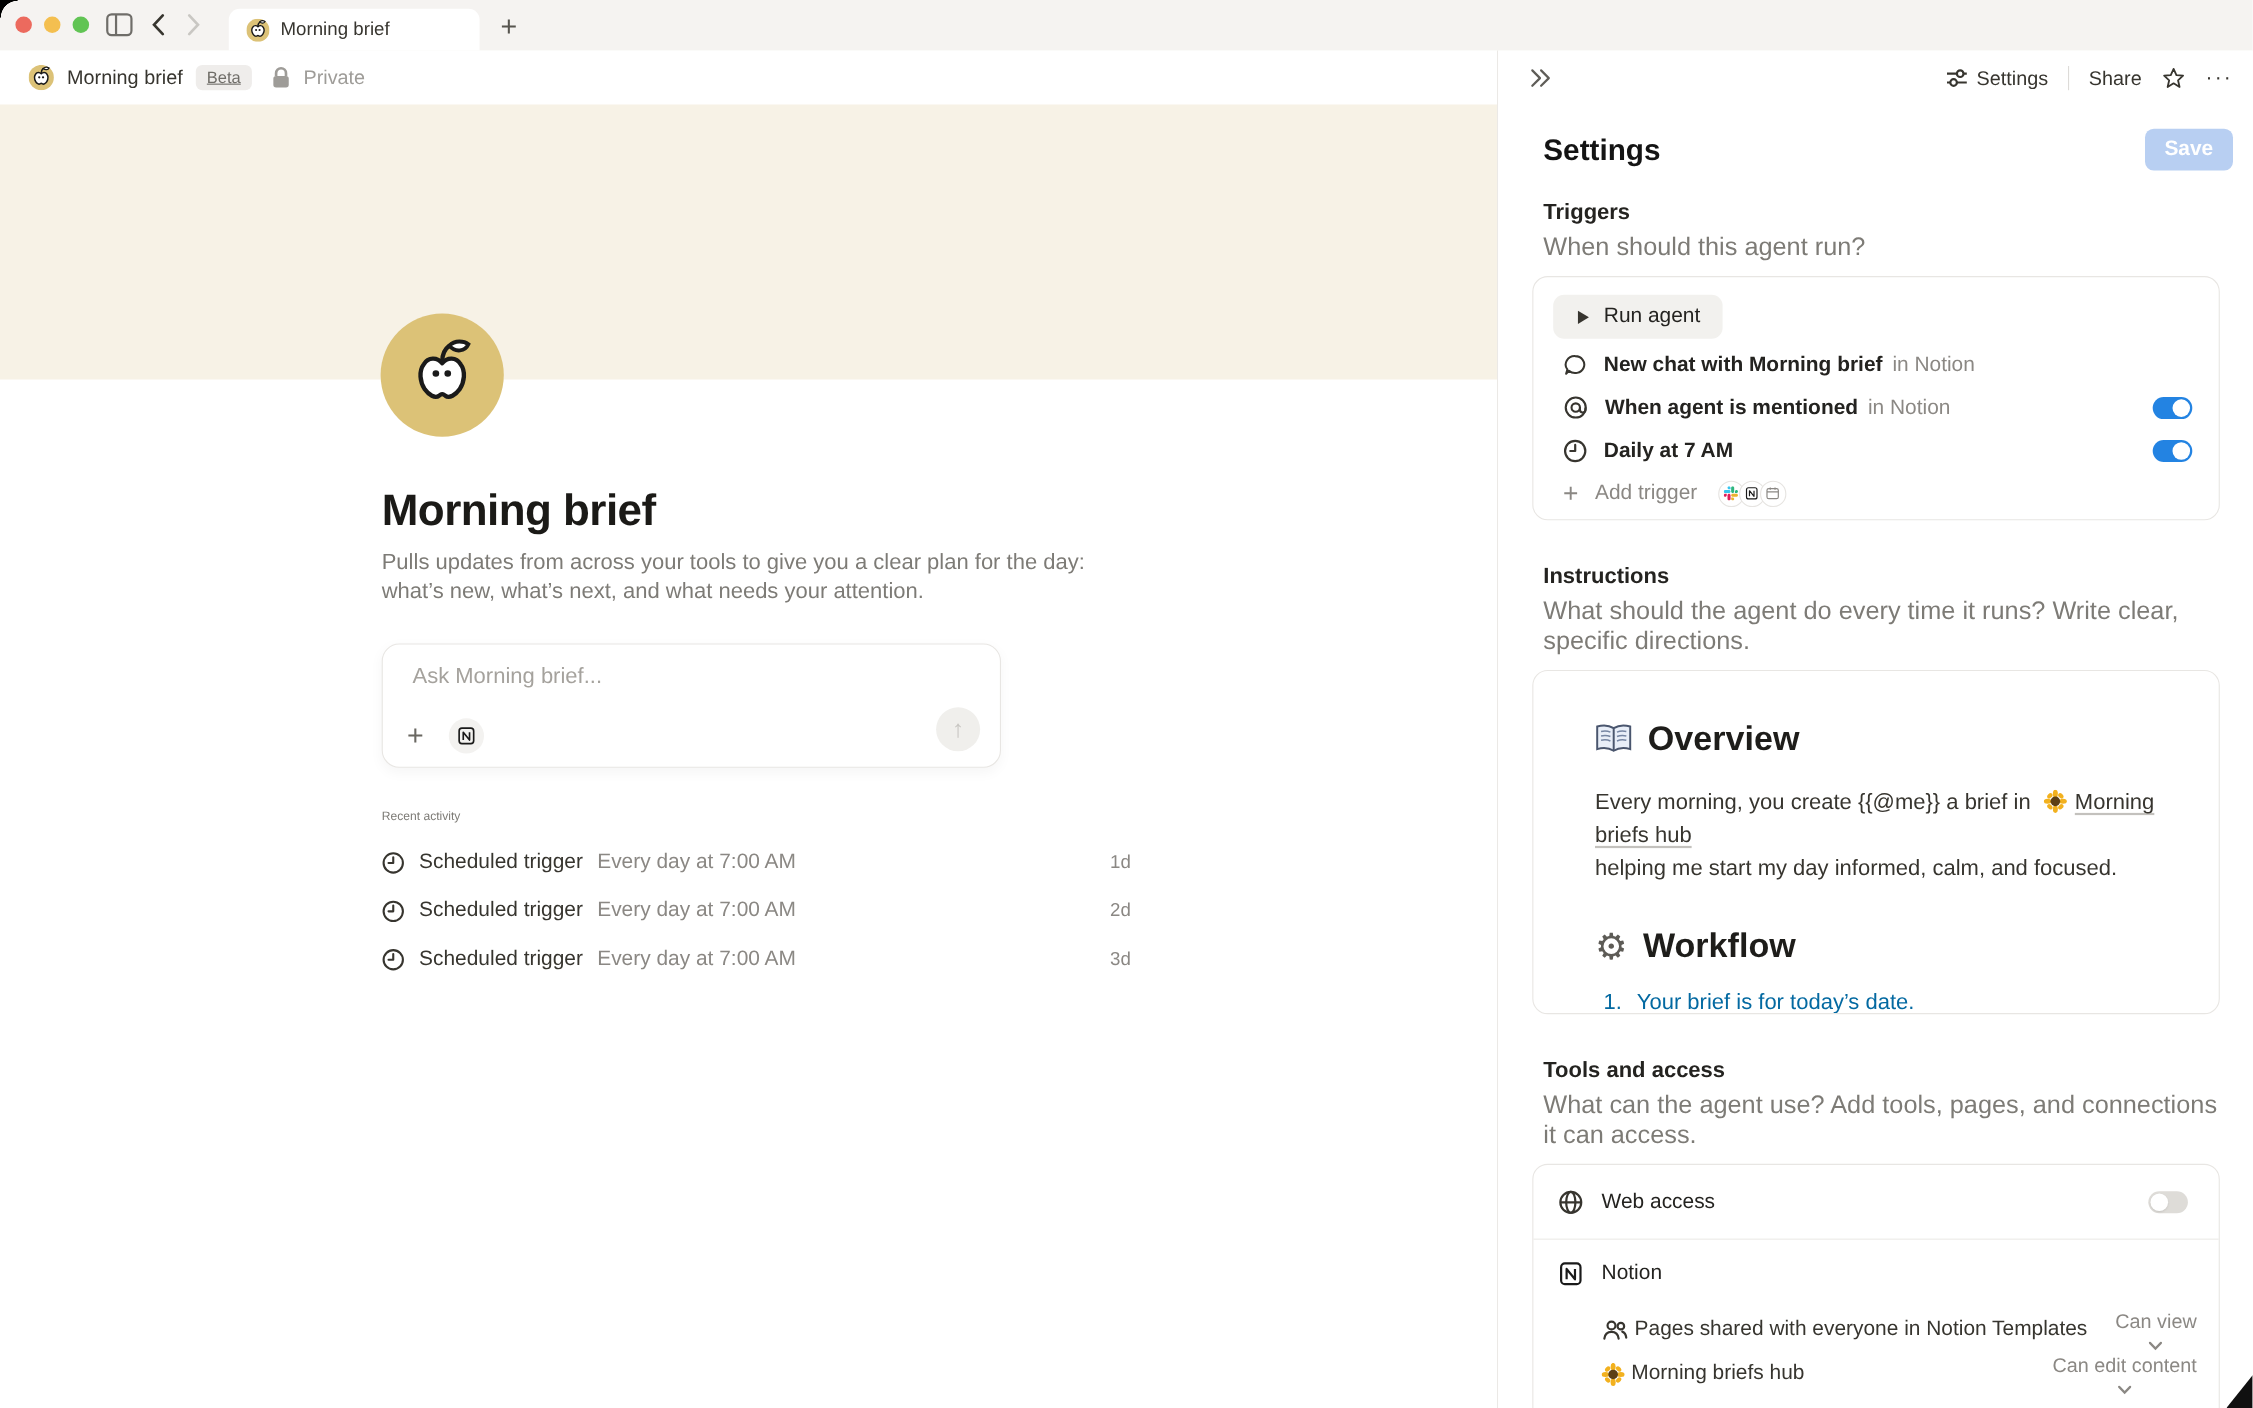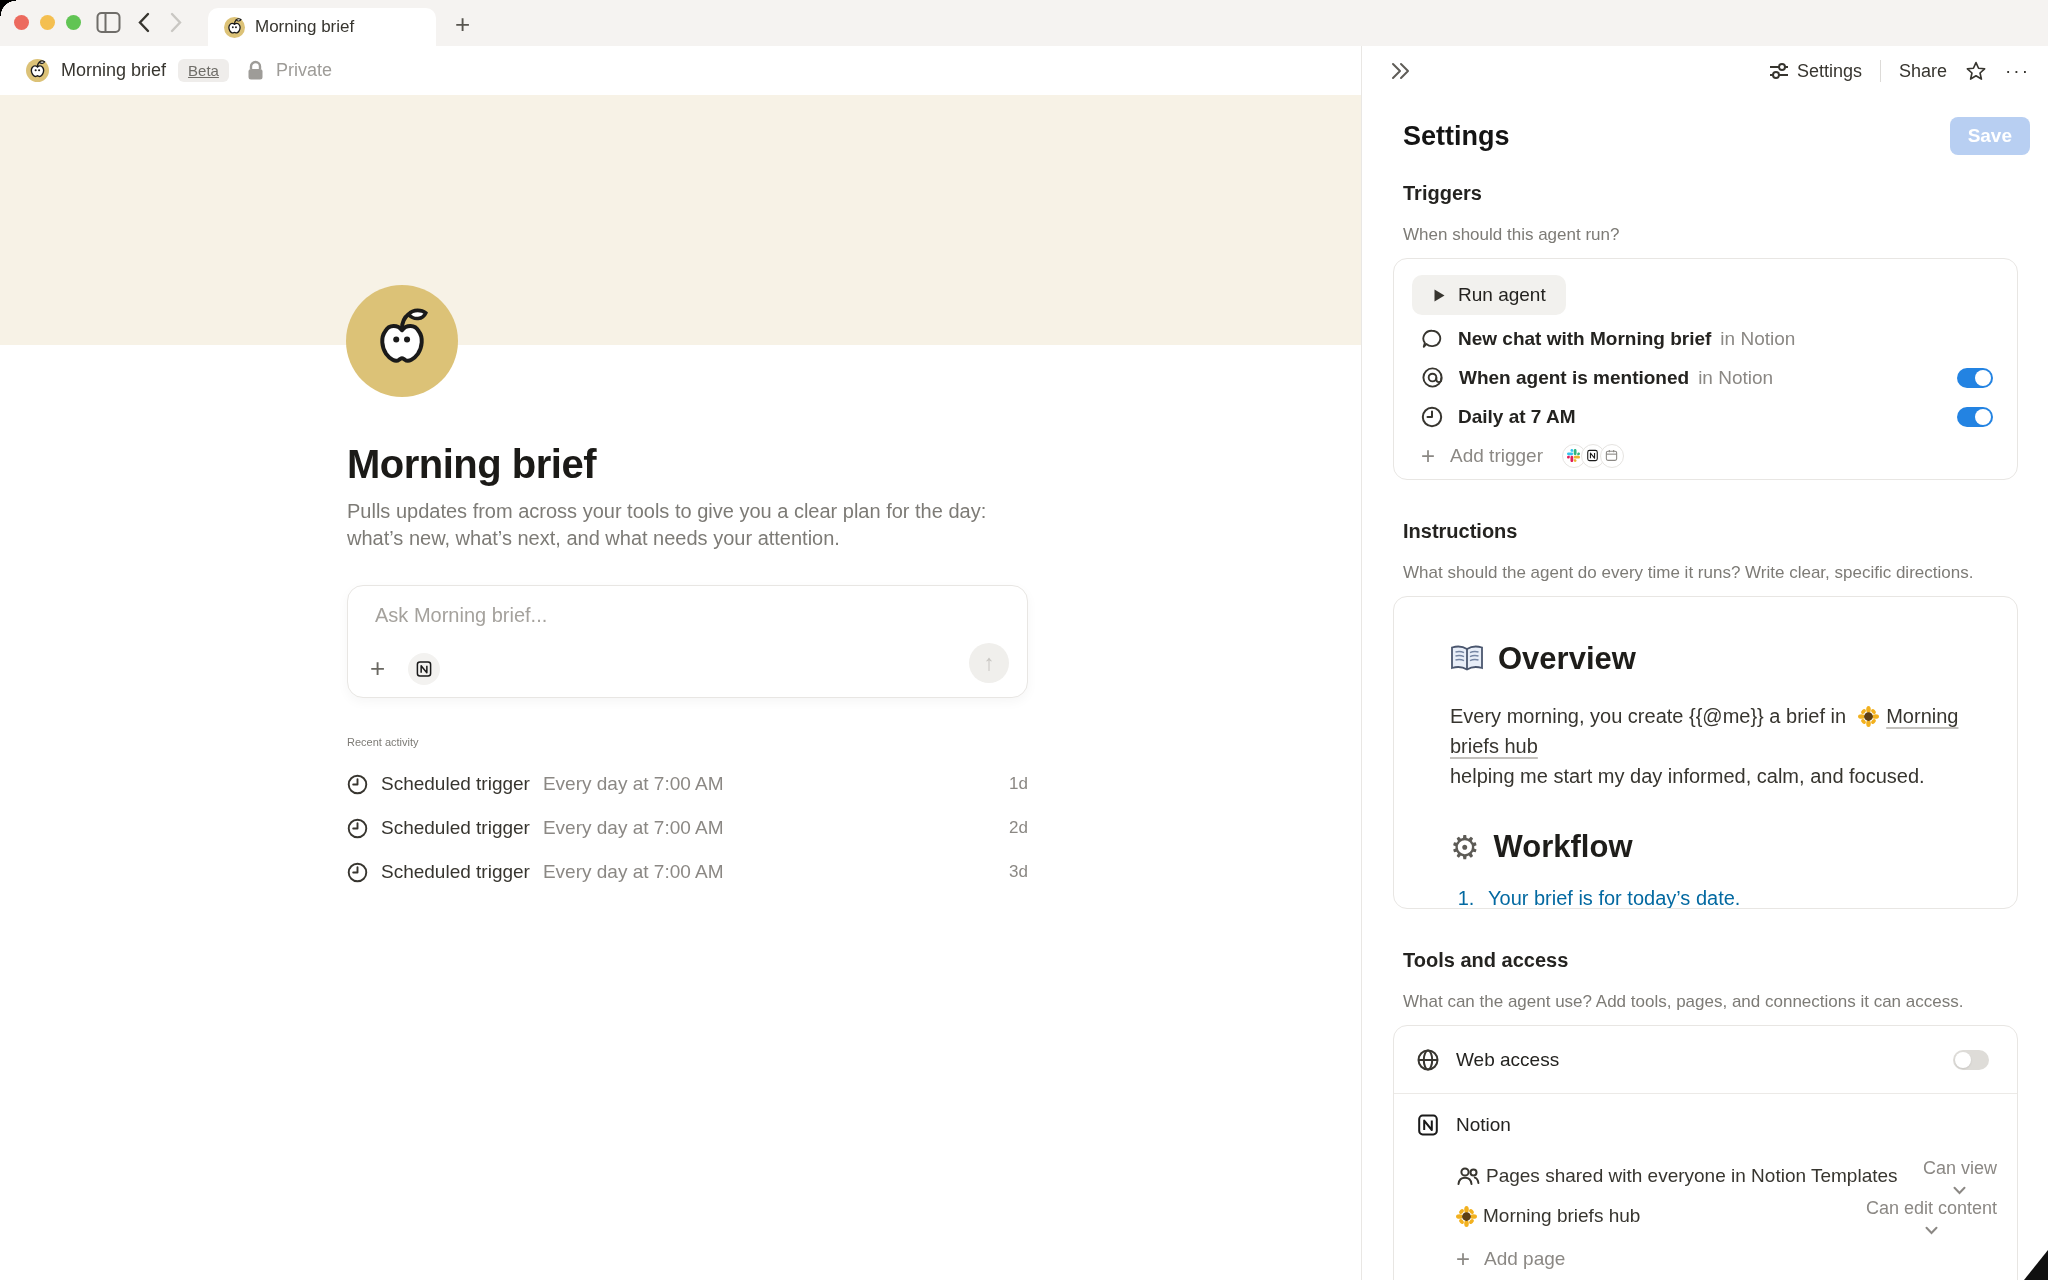--- a/index.html
+++ b/index.html
@@ -60,21 +60,21 @@
   .dots { font-size:19px; color:#37352f; letter-spacing:2px; }
 
   .panel-body { position:absolute; left:31px; top:50px; width:625px; }
   .settings-row { display:flex; align-items:center; margin:20px 0 0 10px; height:40px; }
   .settings-h1 { font-size:27px; font-weight:700; color:#141414; }
   .save-btn { margin-left:auto; margin-right:-12px; background:#b8cff2; color:#fff; font-size:19px; font-weight:600;
     border:none; border-radius:8px; padding:8px 18px; }
 
   .sec-heading { margin:26px 0 0 10px; font-size:20px; font-weight:700; color:#242320; }
   .sec-heading.tight { margin-top:40px; }
-  .sec-sub { margin:20px 0 0 10px; font-size:17px; color:#7d7b76; }
+  .sec-sub { margin:6px 0 0 10px; font-size:23px; color:#7d7b76; }
 
   .card { margin-top:13px; border:1px solid #e8e6e3; border-radius:14px; background:#fff; }
   .card1 { padding:16px 16px 6px 16px; height:222px; }
   .run-btn { display:inline-flex; align-items:center; gap:12px; background:#f2f1ee; border:none; border-radius:10px;
     height:40px; padding:4px 20px; font-size:19px; font-weight:500; color:#242320; margin-left:2px; }
   .trig-row { height:39px; display:flex; align-items:center; gap:15px; padding-left:11px; }
   .trig-row:first-of-type { margin-top:4px; }
   .trig-label { font-size:19px; font-weight:600; color:#242320; white-space:nowrap; }
   .trig-suffix { font-size:19px; color:#8b8884; margin-left:-6px; white-space:nowrap; }
   .toggle { width:36px; height:20px; border-radius:10px; position:relative; margin-left:auto; margin-right:8px; }
@@ -195,21 +195,21 @@
         <circle cx="57" cy="48" r="4.2" fill="#1a1a1a"></circle>
       </svg>
   </div>
 
   <h1 class="content page-title" style="position:absolute">Morning brief</h1>
   <p class="content page-desc" style="position:absolute">
     <span class="doc-line">Pulls updates from across your tools to give you a clear plan for the day:</span>
     <span class="doc-line">what’s new, what’s next, and what needs your attention.</span>
   </p>
 
-  <div class="content ask-card" style="width:681px">
+  <div class="content ask-card" style="width:563px">
     <span class="ask-placeholder">Ask Morning brief...</span>
     <span class="ask-plus">+</span>
     <span class="ask-notion-chip">
       <svg width="18" height="18" viewBox="0 0 24 24">
           <rect x="3.2" y="2.6" width="17.6" height="18.8" rx="3.4" fill="none" stroke="#1a1a1a" stroke-width="2"></rect>
           <path d="M8.2 17 V7.6 l7.6 9.4 V7.6" fill="none" stroke="#1a1a1a" stroke-width="2" stroke-linejoin="round"></path>
         </svg>
     </span>
     <span class="send-btn">
         <span>↑</span>

